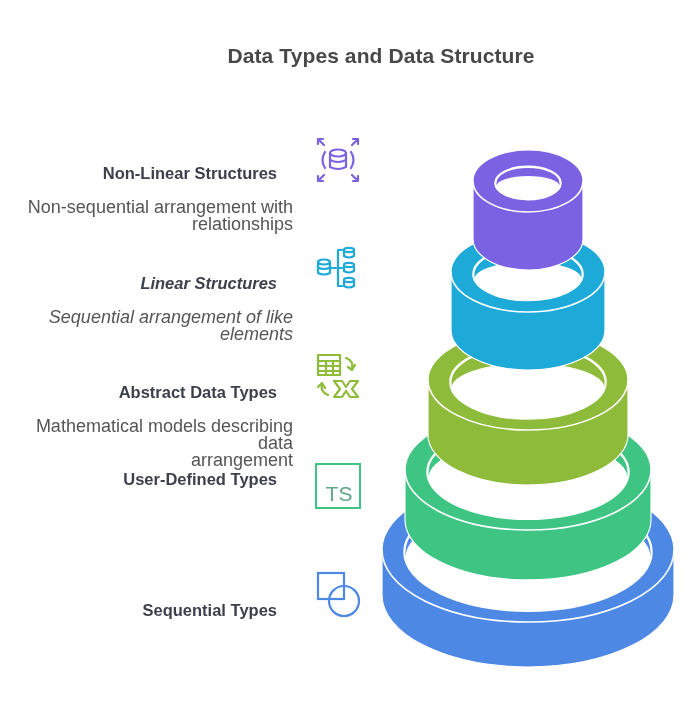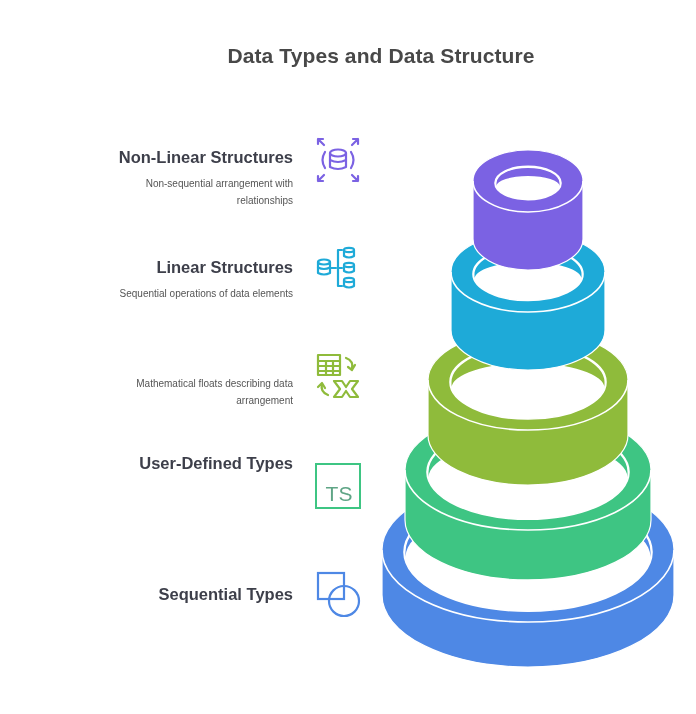--- a/index.html
+++ b/index.html
@@ -1,20 +1,20 @@
 <!DOCTYPE html>
 <html><head>
 <meta charset="utf-8">
 <style>
   html, body { margin: 0; padding: 0; background: #ffffff; }
   body { width: 696px; height: 714px; position: relative; overflow: hidden; font-family: "Liberation Sans", sans-serif; }
   .title { position: absolute; top: 44px; left: 0; width: 762px; text-align: center; font-size: 21px; font-weight: bold; color: #484848; letter-spacing: 0.1px; }
   .item { position: absolute; right: 403px; text-align: right; }
-  .item h3 { margin: 0; font-size: 16.5px; font-weight: bold; color: #3d3f4a; }
-  .item p { margin: 8px 0 0 0; font-size: 10px; line-height: 17px; color: #555; }
+  .item h3 { margin: 16px; font-size: 16.5px; font-weight: bold; color: #3d3f4a; }
+  .item p { margin: 8px 0 0 0; font-size: 18px; line-height: 17px; color: #555; }
   .icon { position: absolute; left: 312px; width: 52px; height: 52px; }
   svg.rings { position: absolute; left: 0; top: 0; }
 </style>
 </head>
 <body>
 
 <div class="title">Data Types and Data Structure</div>
 
 <svg class="rings" width="696" height="714" viewBox="0 0 696 714">
     <g>
@@ -73,41 +73,42 @@
   <path d="M46 5 L40 11 M46 5 L46 10 M46 5 L41 5"></path>
   <path d="M6 47 L12 41 M6 47 L6 42 M6 47 L11 47"></path>
   <path d="M46 47 L40 41 M46 47 L46 42 M46 47 L41 47"></path>
   <path d="M13 18 Q8 26 13 34"></path>
   <path d="M39 18 Q44 26 39 34"></path>
   <ellipse cx="26" cy="19" rx="8" ry="3.5"></ellipse>
   <path d="M18 19 V33 Q26 37 34 33 V19"></path>
   <path d="M18 26 Q26 30 34 26"></path>
 </svg>
 
-<div class="item" style="top:258px;">
+<div class="item" style="top:258px;font-style:italic;">
   <h3>Linear Structures</h3>
-  <p><span>Sequential operations of data elements</span></p>
+  <p><span>Sequential arrangement of like elements</span></p>
 </div>
 <svg class="icon" style="top:242px;" viewBox="0 0 52 52" fill="none" stroke="#1eaad8" stroke-width="2.2" stroke-linecap="round" stroke-linejoin="round">
   <ellipse cx="12" cy="20" rx="6" ry="2.5"></ellipse>
   <path d="M6 20 V31 Q12 34 18 31 V20"></path>
   <path d="M6 25.5 Q12 28.5 18 25.5"></path>
   <path d="M18 26 H24"></path>
   <path d="M30 8 H26 V44 H30"></path>
   <path d="M26 26 H30"></path>
   <ellipse cx="37" cy="8" rx="5" ry="2.2"></ellipse>
   <path d="M32 8 V14 Q37 17 42 14 V8"></path>
   <ellipse cx="37" cy="23" rx="5" ry="2.2"></ellipse>
   <path d="M32 23 V29 Q37 32 42 29 V23"></path>
   <ellipse cx="37" cy="38" rx="5" ry="2.2"></ellipse>
   <path d="M32 38 V44 Q37 47 42 44 V38"></path>
 </svg>
 
 <div class="item" style="top:367px;">
-  <p><span>Mathematical floats describing data</span><br><span>arrangement</span></p>
+  <h3>Abstract Data Types</h3>
+  <p><span>Mathematical models describing data</span><br><span>arrangement</span></p>
 </div>
 <svg class="icon" style="top:351px;" viewBox="0 0 52 52" fill="none" stroke="#8fbb3b" stroke-width="2.2" stroke-linecap="round" stroke-linejoin="round">
   <rect x="6" y="4" width="22" height="20"></rect>
   <path d="M6 10 H28 M6 15 H28 M6 20 H28 M14 10 V24 M21 10 V24"></path>
   <path d="M34 7 Q42 10 40 18 M36 16 L40 19 L43 14"></path>
   <path d="M16 44 Q8 41 10 33 M6 36 L10 32 L13 37"></path>
   <path d="M22 30 H30 L34 36 L38 30 H46 L40 38 L46 46 H38 L34 40 L30 46 H22 L28 38 Z"></path>
 </svg>
 
 <div class="item" style="top:454px;">

